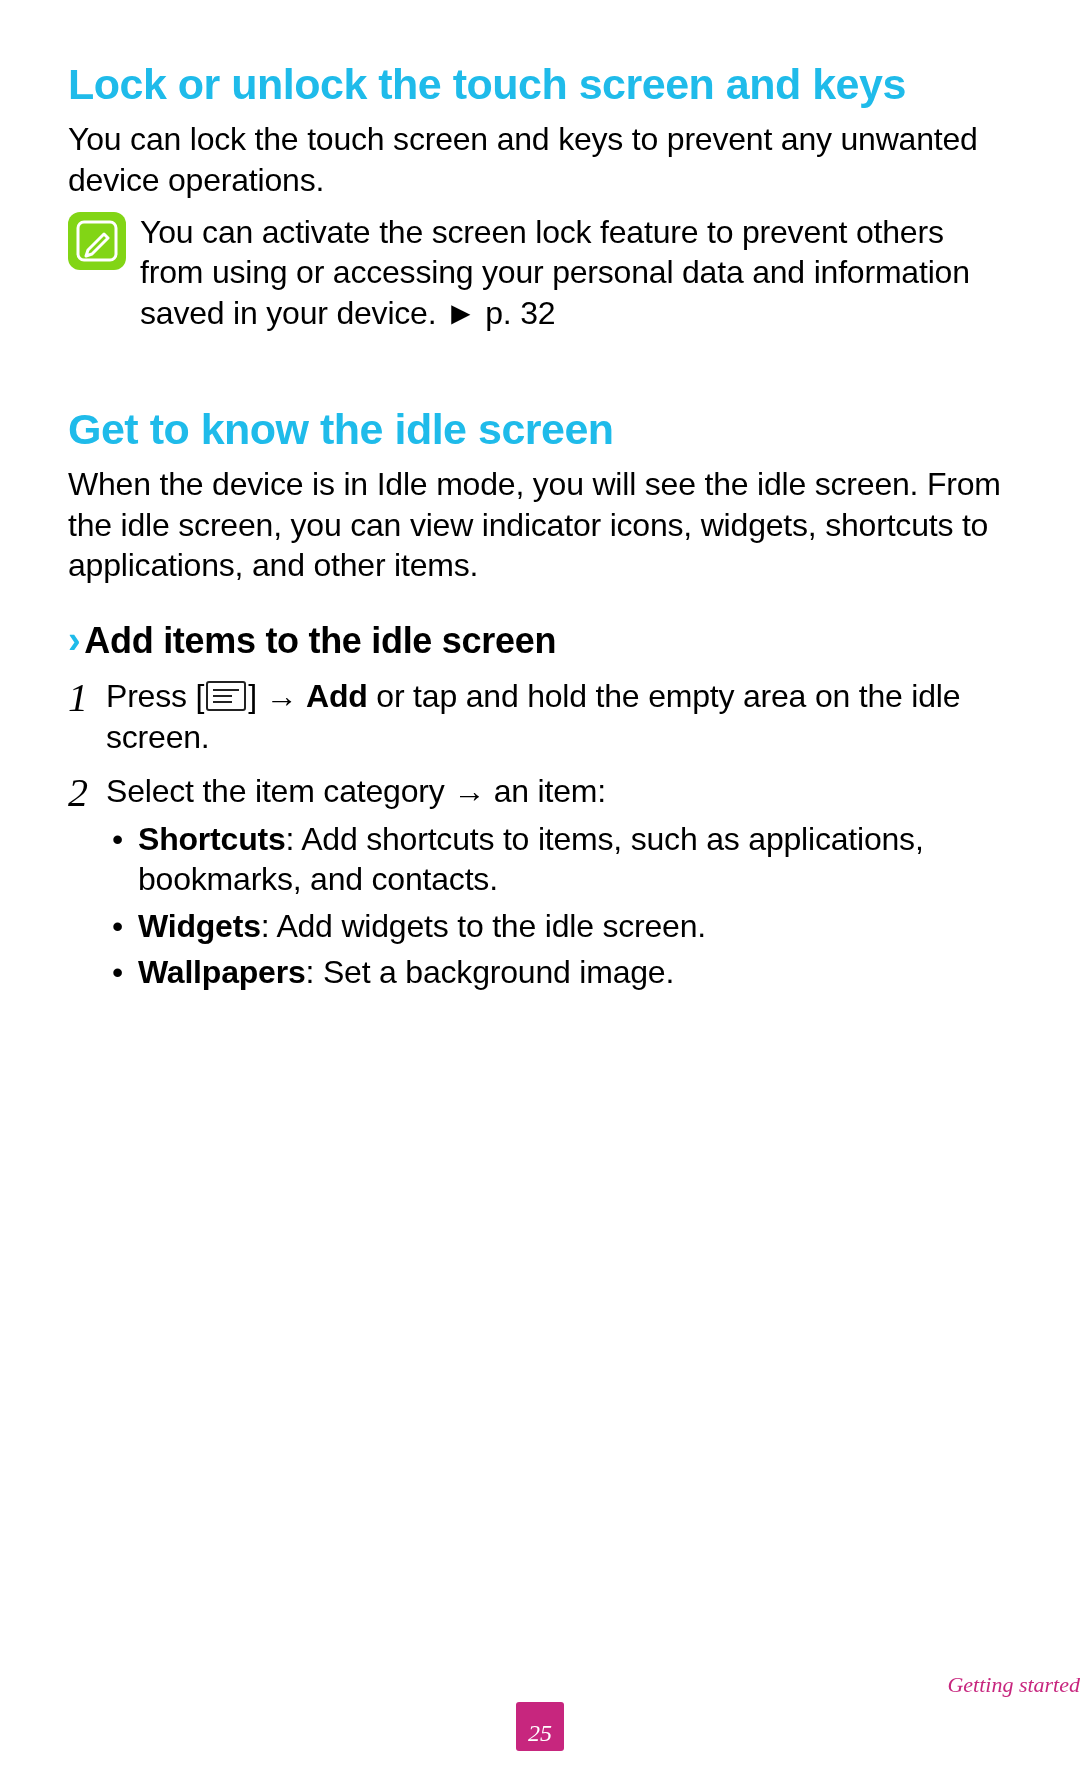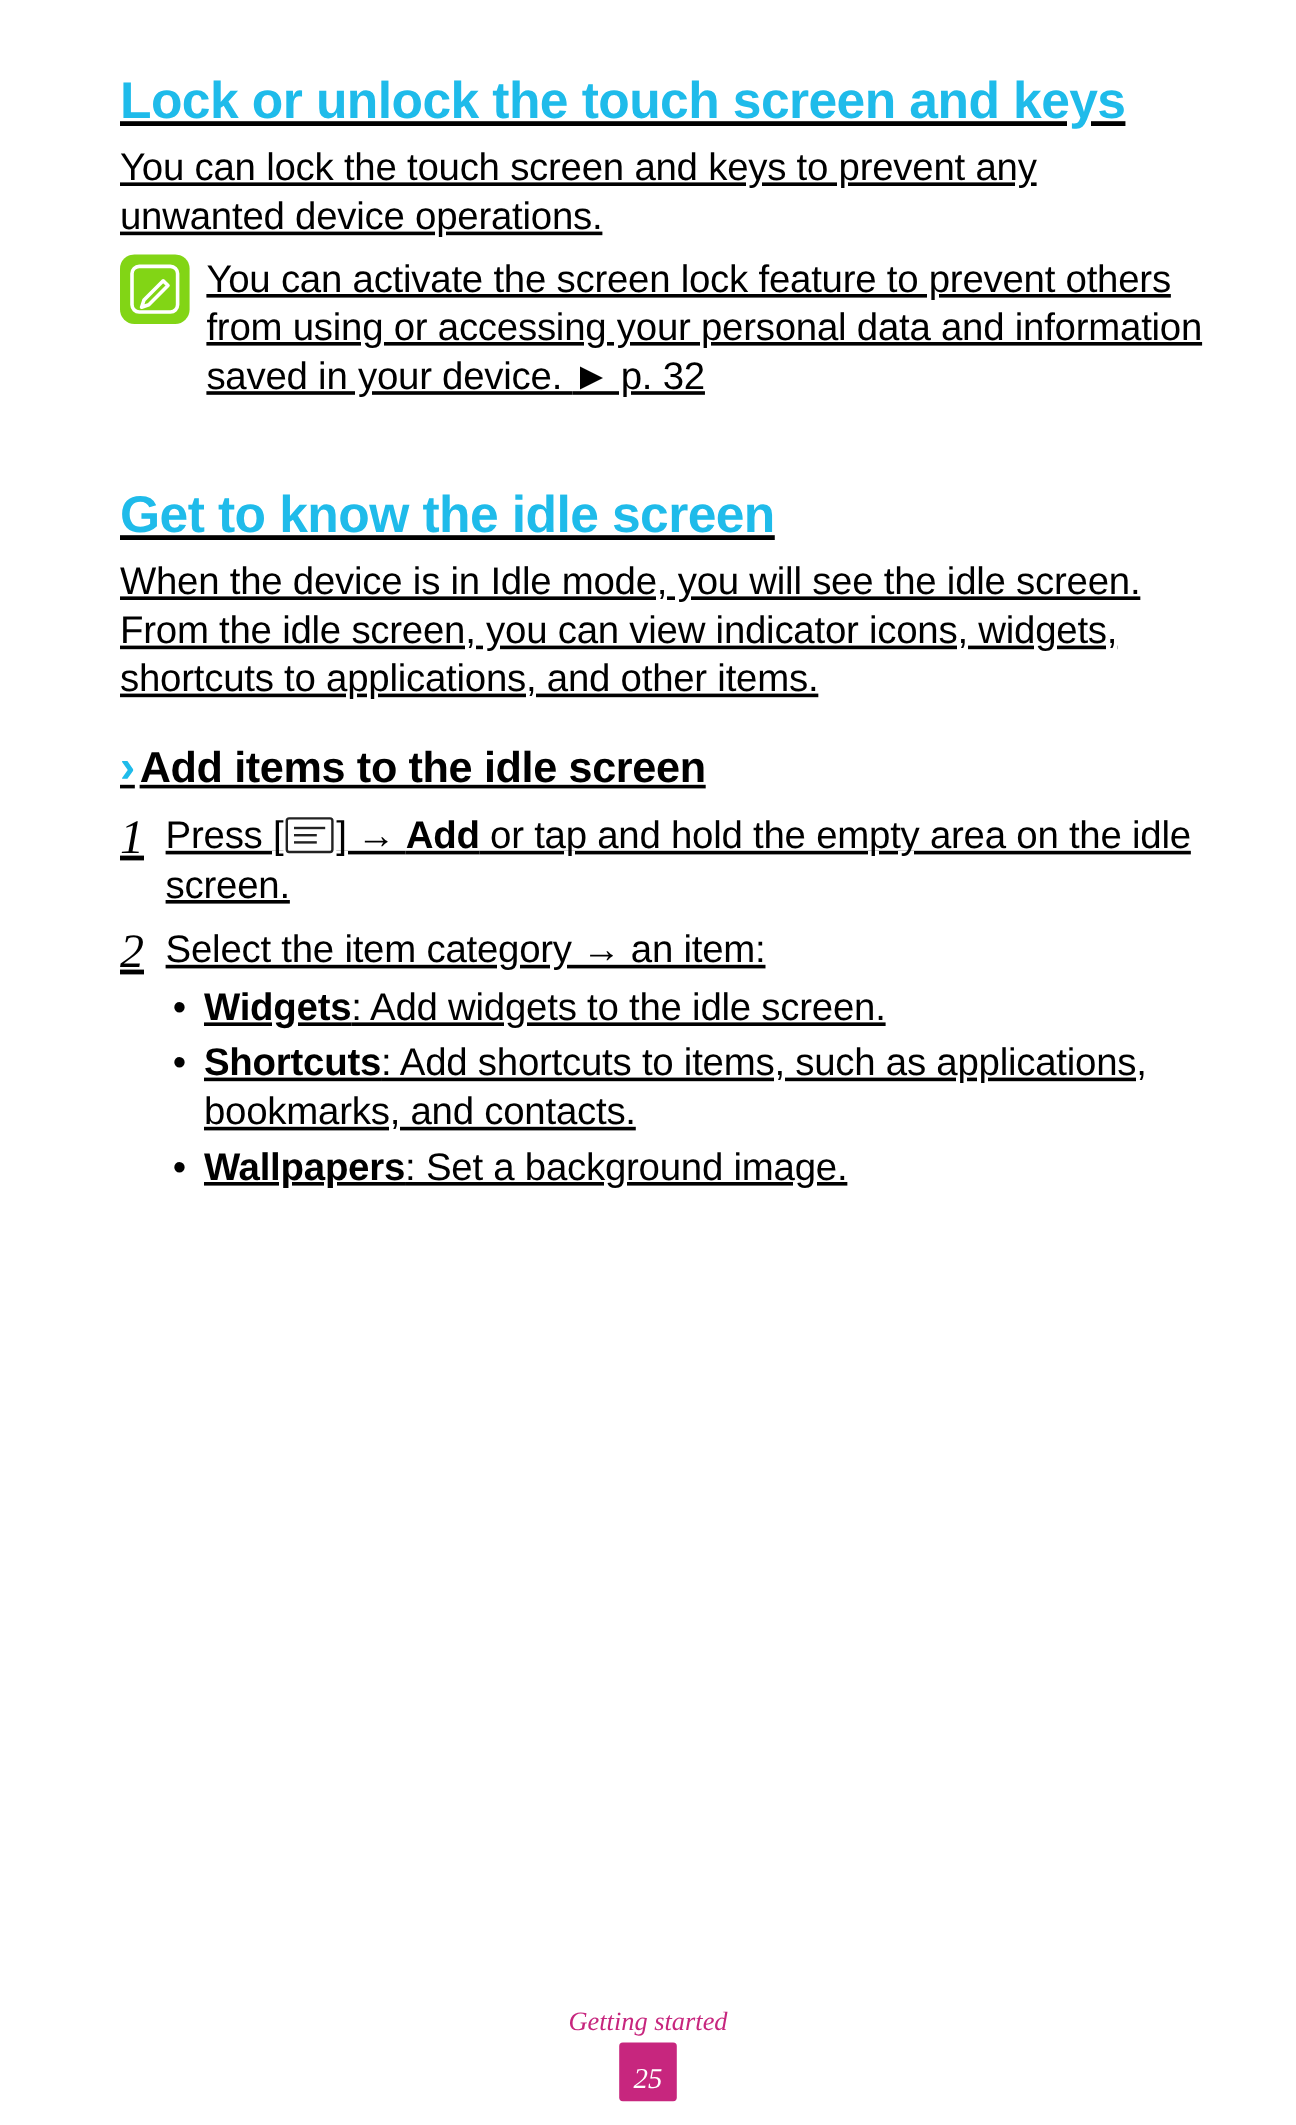--- a/index.html
+++ b/index.html
@@ -8,22 +8,21 @@
     background: #fff;
   }
   body {
     width: 1080px;
     height: 1771px;
     position: relative;
     font-family: "Myriad Pro", "Segoe UI", "Helvetica Neue", Arial, sans-serif;
     color: #000;
   }
   .page {
-    padding: 60px 72px 0 100px;
-    text-decoration: underline;
+    padding: 60px 72px 0 68px;
   }
   h2.section-title {
     color: #1fbbea;
     font-size: 43px;
     font-weight: 700;
     margin: 0 0 10px 0;
     line-height: 1.15;
     letter-spacing: -0.5px;
   }
   p.body {
@@ -163,20 +162,21 @@
     bottom: 20px;
     left: 0; right: 0;
     text-align: center;
   }
   .footer-section {
     font-family: Georgia, "Times New Roman", serif;
     font-style: italic;
     color: #c7267e;
     font-size: 22px;
     margin-bottom: 4px;
+    text-align: right;
   }
   .page-num-box {
     display: inline-block;
     background: #c7267e;
     color: #fff;
     font-family: Georgia, "Times New Roman", serif;
     font-style: italic;
     font-size: 24px;
     padding: 18px 12px 4px 12px;
     border-radius: 3px;
@@ -225,24 +225,24 @@
     </div>
   </div>
 
   <div class="step">
     <div class="step-num">2</div>
     <div class="step-body">Select the item category → an item:</div>
   </div>
 
   <ul class="bullets">
     <li>
-      <span class="bold">Widgets</span><span>: Add widgets to the idle screen.</span>
+      <span class="bold">Shortcuts</span><span>: Add shortcuts to items, such as applications, bookmarks, and contacts.</span>
     </li>
     <li>
-      <span class="bold">Shortcuts</span><span>: Add shortcuts to items, such as applications, bookmarks, and contacts.</span>
+      <span class="bold">Widgets</span><span>: Add widgets to the idle screen.</span>
     </li>
     <li>
       <span class="bold">Wallpapers</span><span>: Set a background image.</span>
     </li>
   </ul>
 
 </div>
 
 <div class="footer">
   <div class="footer-section">Getting started</div>

